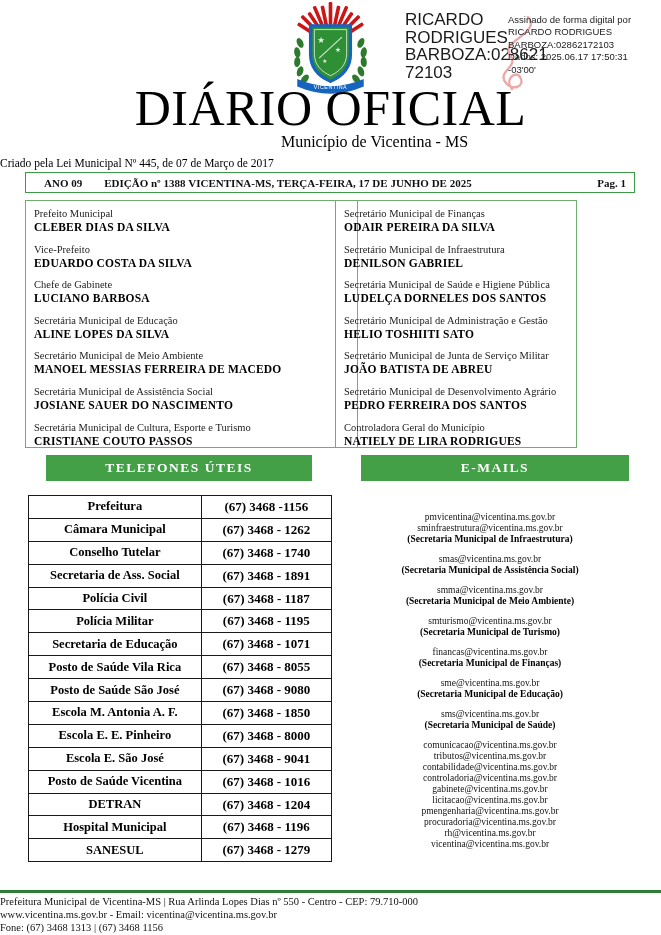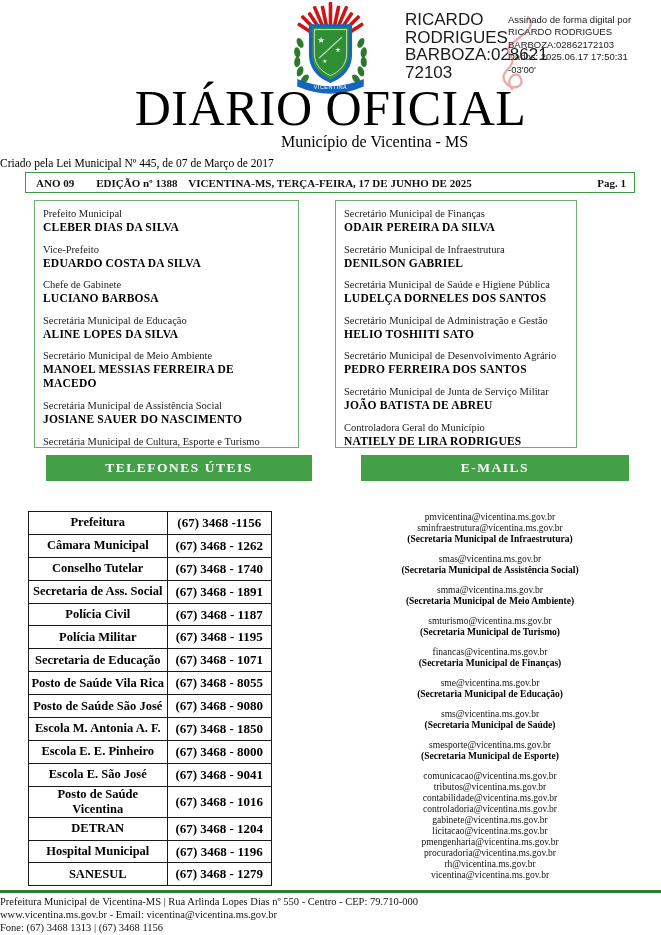--- a/index.html
+++ b/index.html
@@ -33,47 +33,47 @@
     position:absolute;left:0;top:157px;width:100%;
     font-size:11.5px;color:#000;
   }
   
   .edition-bar{
     position:absolute;left:25px;top:172px;width:610px;height:21px;
     border:1.6px solid #3d9a47;box-sizing:border-box;
     display:flex;align-items:center;
     font-size:11px;font-weight:700;
   }
-  .edition-bar .year{margin-left:10px;}
+  .edition-bar .year{margin-left:18px;}
   .edition-bar .edition{margin-left:22px;}
   .edition-bar .date{
     position:absolute;left:0;width:100%;text-align:center;
   }
   .edition-bar .pagenum{margin-left:auto;margin-right:8px;z-index:1;background:#fff;}
   
   .officials-box{
     position:absolute;top:200px;height:248px;box-sizing:border-box;
     border:1.6px solid #6fae6f;padding:6px 8px 0 8px;overflow:hidden;
   }
-  .officials-box.left{left:34px;width:265px;}
+  .officials-box.left{left:25px;width:333px;}
   .officials-box.right{left:335px;width:242px;}
   .official{margin-bottom:8.6px;}
   .official .role{font-size:10.5px;line-height:13px;color:#222;}
   .official .name{font-size:11.5px;line-height:14px;font-weight:700;letter-spacing:.2px;color:#000;}
   
   .banner{
     position:absolute;top:455px;height:26px;background:#43a047;
     color:#fff;font-size:13.5px;font-weight:700;letter-spacing:1.5px;
     display:flex;align-items:center;justify-content:center;
   }
   .banner.phones{left:46px;width:266px;}
   .banner.emails{left:361px;width:268px;}
   
   .phone-table{
-    position:absolute;left:28px;top:511px;width:244px;border-collapse:collapse;
+    position:absolute;left:28px;top:495px;width:304px;border-collapse:collapse;
   }
   .phone-table td{
     border:1.6px solid #1a1a1a;height:21.9px;text-align:center;
     font-size:12.5px;font-weight:700;padding:0 2px;color:#000;
   }
   .phone-table td.place{width:57%;}
   .phone-table td.num{width:43%;font-size:13px;}
   
   .emails-list{
     position:absolute;left:340px;top:512px;width:300px;text-align:center;
@@ -213,26 +213,26 @@
     </div>
       <div class="official">
       <div class="role">Secretária Municipal de Saúde e Higiene Pública</div>
       <div class="name">LUDELÇA DORNELES DOS SANTOS</div>
     </div>
       <div class="official">
       <div class="role">Secretário Municipal de Administração e Gestão</div>
       <div class="name">HELIO TOSHIITI SATO</div>
     </div>
       <div class="official">
+      <div class="role">Secretário Municipal de Junta de Serviço Militar</div>
+      <div class="name">JOÃO BATISTA DE ABREU</div>
+    </div>
+      <div class="official">
       <div class="role">Secretário Municipal de Desenvolvimento Agrário</div>
       <div class="name">PEDRO FERREIRA DOS SANTOS</div>
-    </div>
-      <div class="official">
-      <div class="role">Secretário Municipal de Junta de Serviço Militar</div>
-      <div class="name">JOÃO BATISTA DE ABREU</div>
     </div>
       <div class="official">
       <div class="role">Controladora Geral do Município</div>
       <div class="name">NATIELY DE LIRA RODRIGUES</div>
     </div>
     </div>
 
   <div class="banner phones">TELEFONES ÚTEIS</div>
   <div class="banner emails">E-MAILS</div>
 
@@ -327,24 +327,20 @@
       <div class="email-lines">financas@vicentina.ms.gov.br</div>
       <div class="email-dept">(Secretaria Municipal de Finanças)</div>
     </div>
       <div class="email-group">
       <div class="email-lines">sme@vicentina.ms.gov.br</div>
       <div class="email-dept">(Secretaria Municipal de Educação)</div>
     </div>
       <div class="email-group">
       <div class="email-lines">sms@vicentina.ms.gov.br</div>
       <div class="email-dept">(Secretaria Municipal de Saúde)</div>
-    </div>
-      <div class="email-group">
-      <div class="email-lines">smesporte@vicentina.ms.gov.br</div>
-      <div class="email-dept">(Secretaria Municipal de Esporte)</div>
     </div>
       <div class="email-group">
       <div class="email-lines">comunicacao@vicentina.ms.gov.br
 tributos@vicentina.ms.gov.br
 contabilidade@vicentina.ms.gov.br
 controladoria@vicentina.ms.gov.br
 gabinete@vicentina.ms.gov.br
 licitacao@vicentina.ms.gov.br
 pmengenharia@vicentina.ms.gov.br
 procuradoria@vicentina.ms.gov.br

